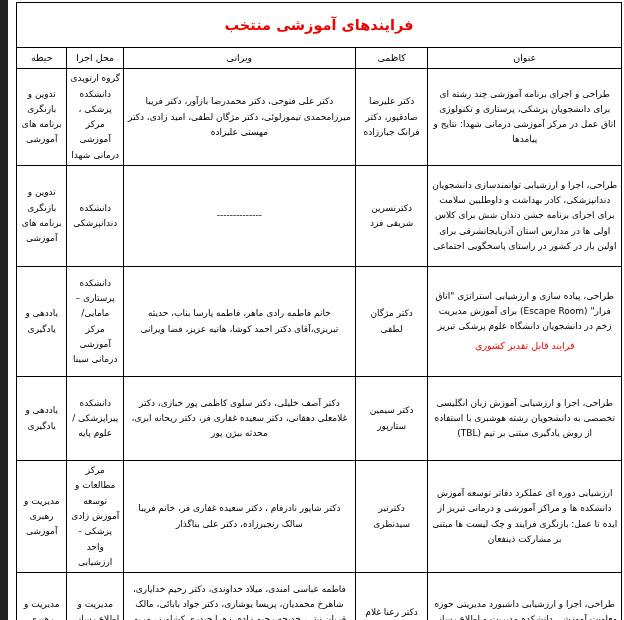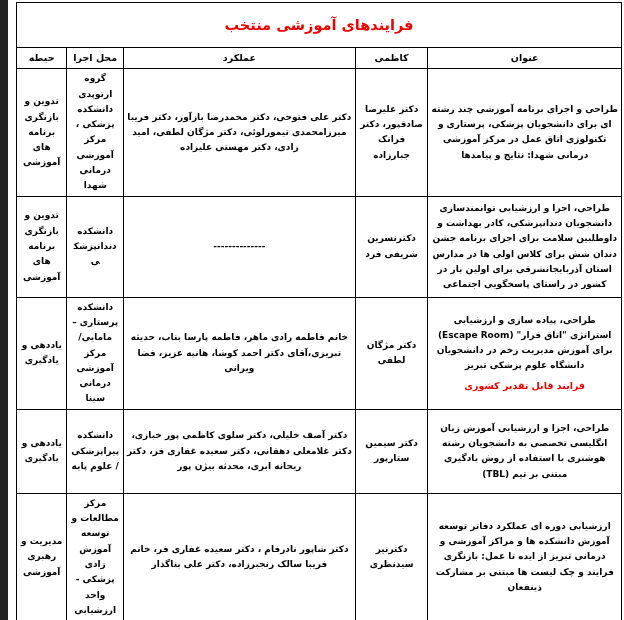--- a/index.html
+++ b/index.html
@@ -17,21 +17,21 @@
     border-collapse:collapse;table-layout:fixed;direction:rtl;
     width:606px;margin:2px 2px 0 0;
   }
   col.c-onvan{width:192px;}
   col.c-mojri{width:72px;}
   col.c-hamkaran{width:230px;}
   col.c-mahal{width:56px;}
   col.c-hite{width:50px;}
   td,th{
     border:1px solid #000;text-align:center;vertical-align:middle;
-    color:#000;font-weight:bold;font-size:9px;line-height:1.7;
+    color:#000;font-weight:normal;font-size:9px;line-height:1.7;
     padding:2px 3px;word-wrap:break-word;
   }
   tr.title-row td{
     color:#ee0000;font-size:14.5px;line-height:1.25;padding:13px;height:18px;
     font-weight:bold;letter-spacing:0;
   }
   tr.head-row th{height:16px;font-size:9.5px;}
   tr.r1{height:92px;}
   tr.r2{height:101px;padding-left:22px;}
   tr.r3{height:110px;}
@@ -58,21 +58,21 @@
     </colgroup>
 
     <tbody>
         <tr class="title-row">
       <td colspan="5">فرایندهای آموزشی منتخب</td>
     </tr>
 
     <tr class="head-row">
       <th>عنوان</th>
       <th>کاظمی</th>
-      <th>عملکرد</th>
+      <th>ویرانی</th>
       <th>محل اجرا</th>
       <th>حیطه</th>
     </tr>
 
     <tr class="r1">
       <td>طراحی و اجرای برنامه آموزشی چند رشته ای برای دانشجویان پزشکی، پرستاری و تکنولوژی اتاق عمل در مرکز آموزشی درمانی شهدا: نتایج و پیامدها</td>
       <td>دکتر علیرضا صادقپور، دکتر فرانک جبارزاده</td>
       <td>دکتر علی فتوحی، دکتر محمدرضا بازآور، دکتر فریبا میرزامحمدی تیمورلوئی، دکتر مژگان لطفی، امید زادی، دکتر مهستی علیزاده</td>
       <td>گروه ارتوپدی دانشکده پزشکی ، مرکز آموزشی درمانی شهدا</td>
       <td>تدوین و بازنگری برنامه های آموزشی</td>

